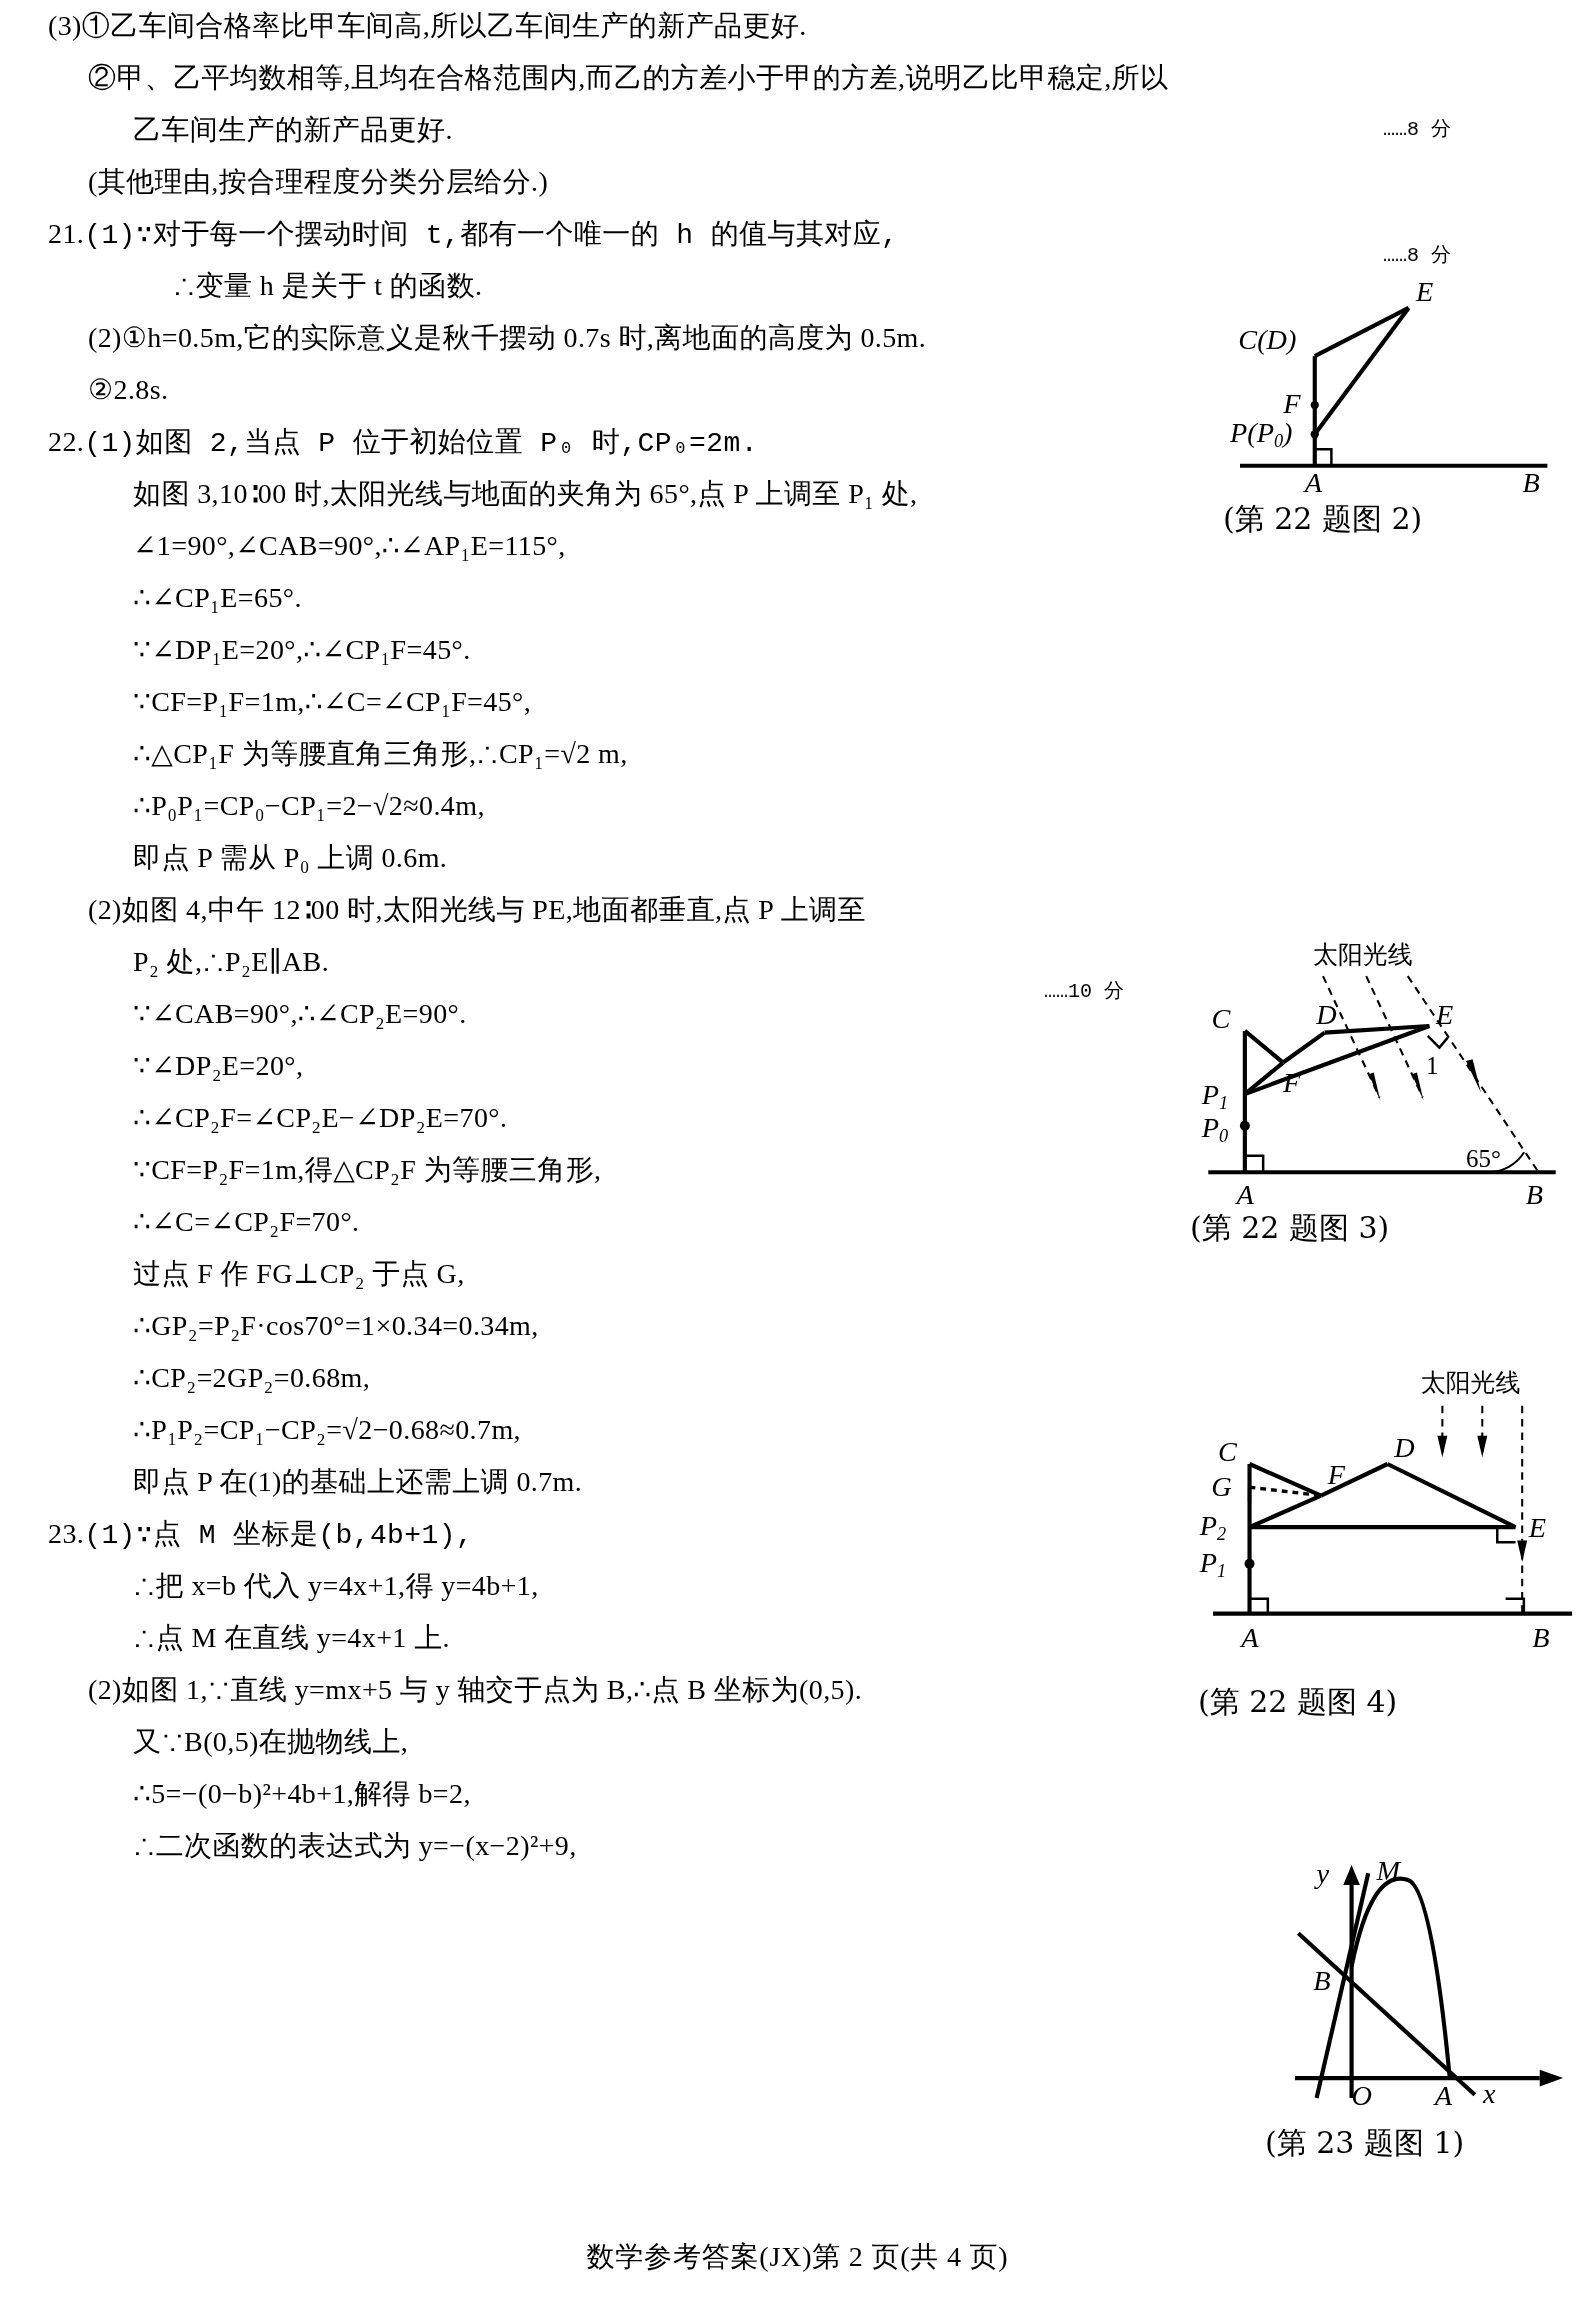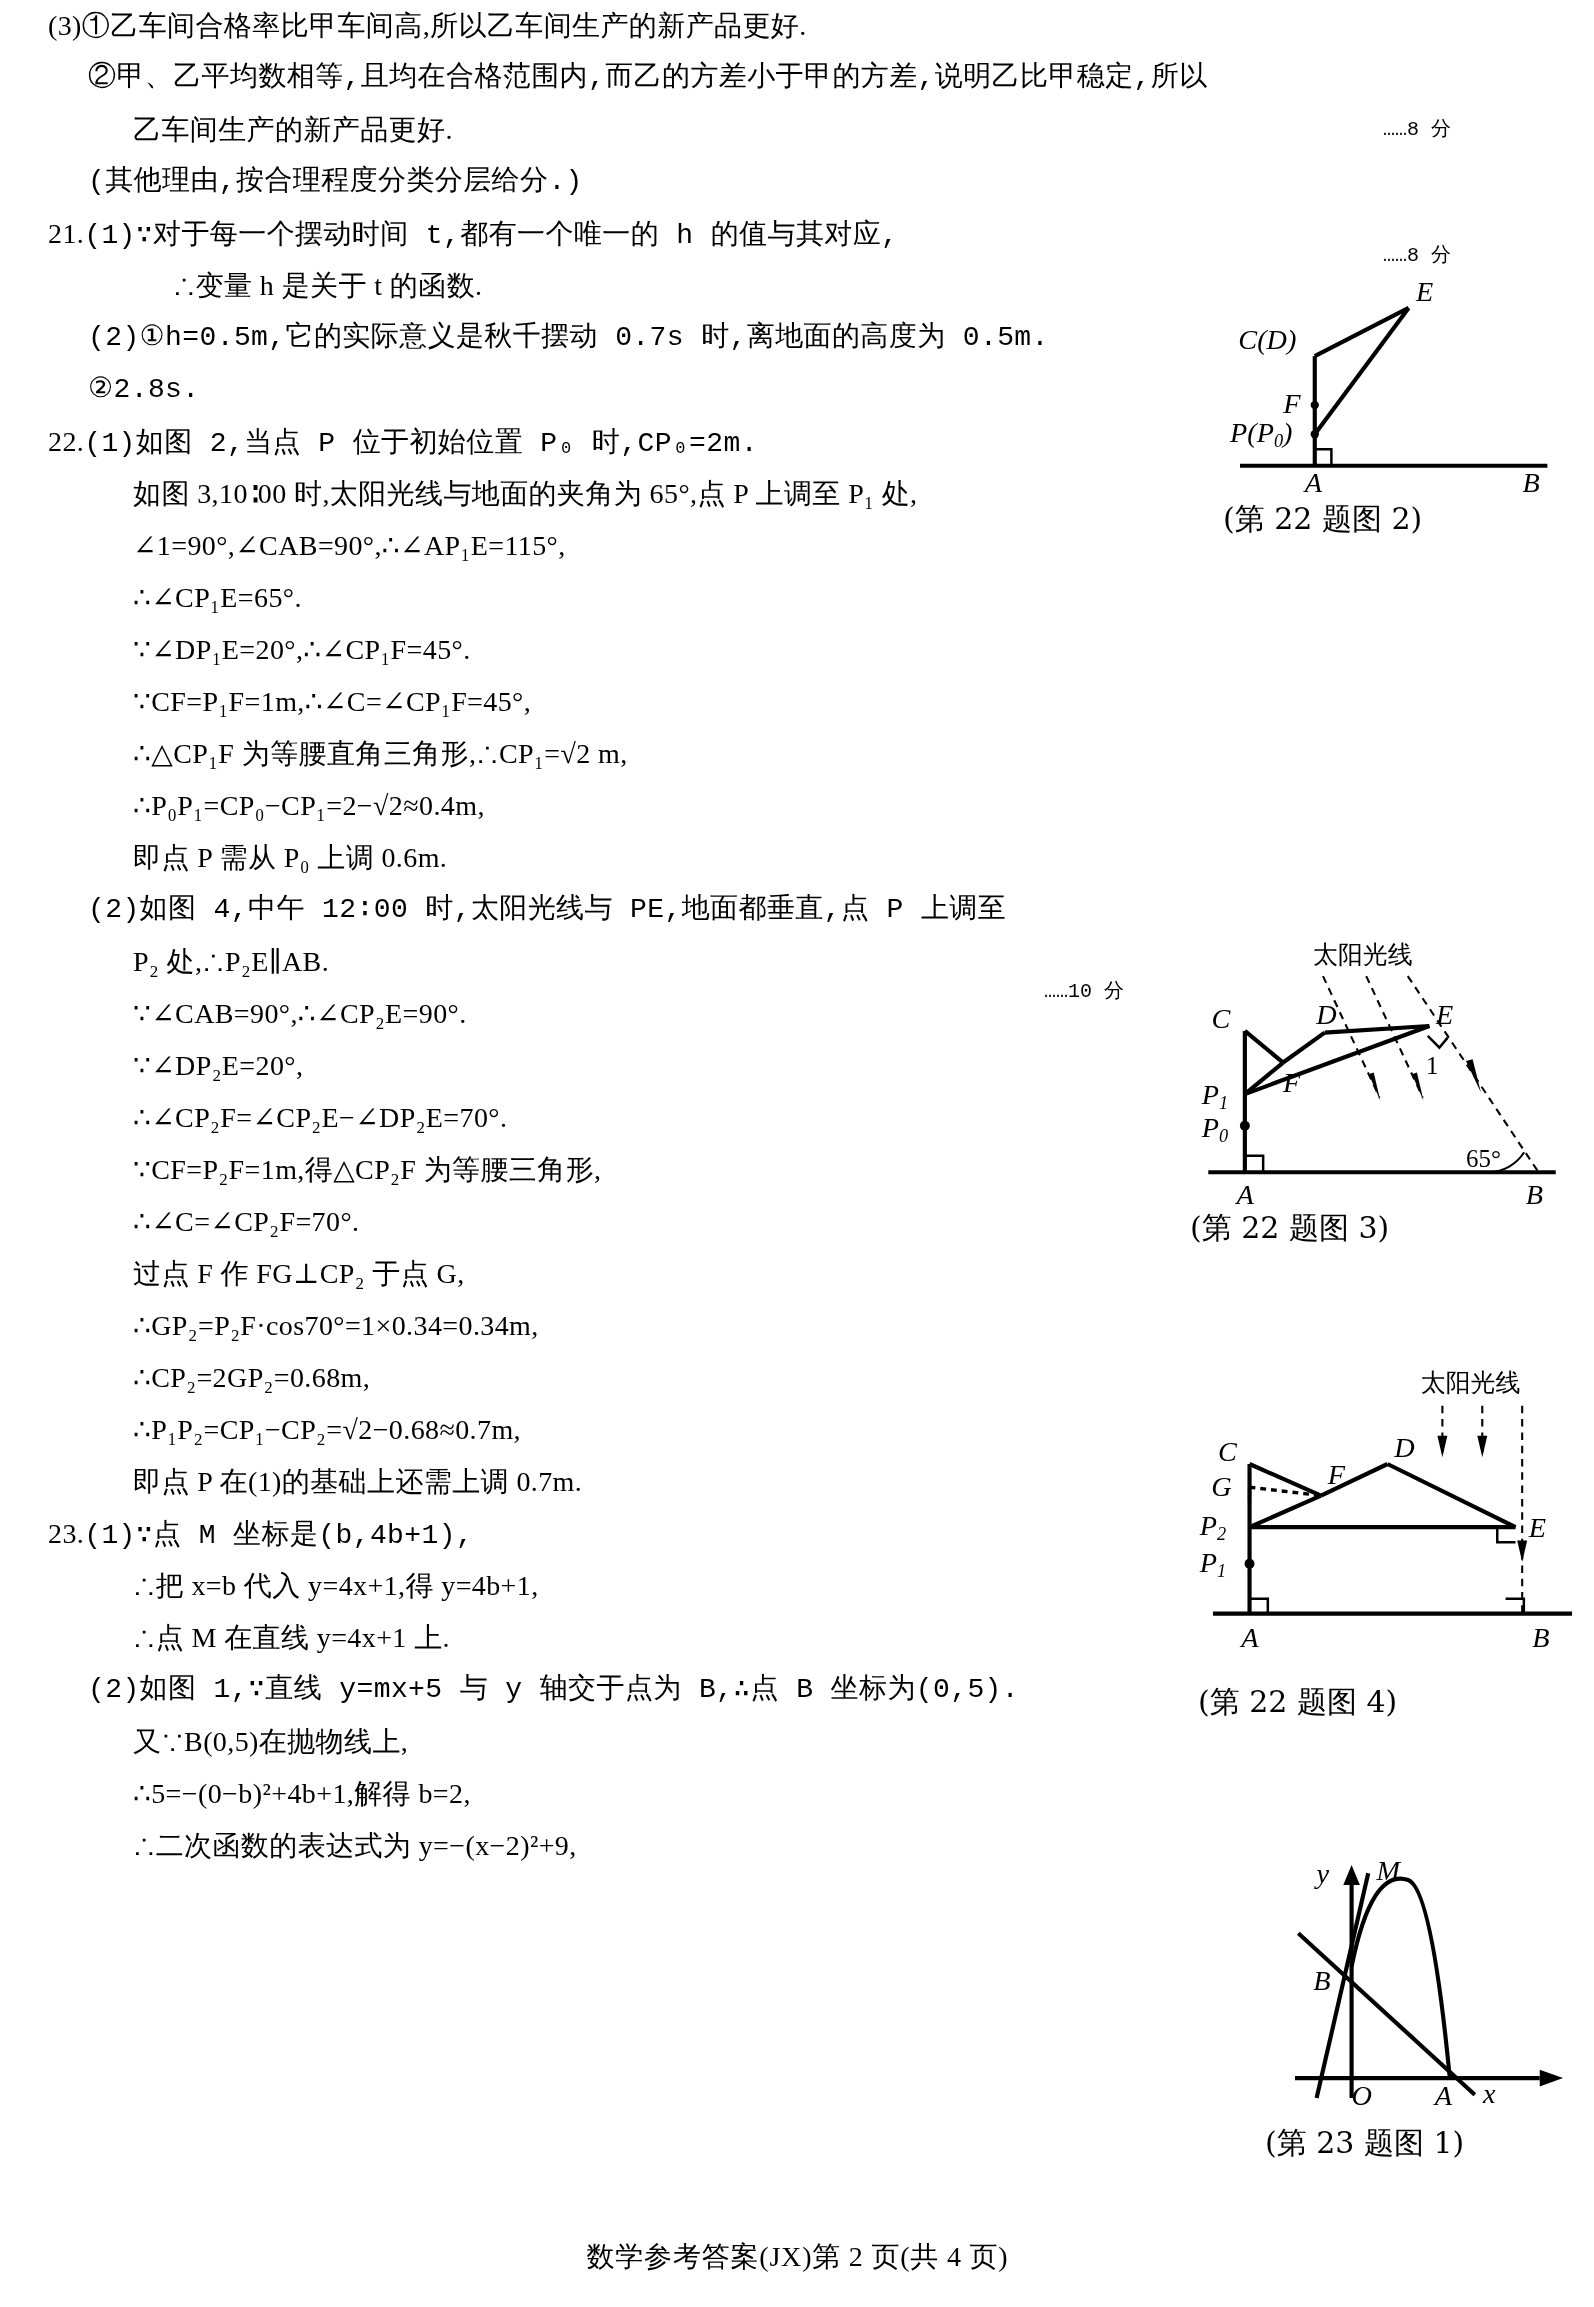--- a/index.html
+++ b/index.html
@@ -32,21 +32,21 @@
     position: relative;
     display: flex;
     align-items: baseline;
     font-size: 28px;
     line-height: 1.0;
     height: 52px;
     white-space: pre;
     letter-spacing: 0.4px;
   }
   .ind0 { padding-left: 0px; }
-  .ind1 { padding-left: 40px; font-family: Liberation Mono, monospace; }
+  .ind1 { padding-left: 40px; }
   .ind2 { padding-left: 85px; }
   .ind3 { padding-left: 125px; }
 
   .han { font-family: Liberation Mono, monospace; }
   .mr  { font-family: "Liberation Serif", serif; font-style: normal; }
 
   
   .score {
     position: absolute;
     font-size: 20px;

